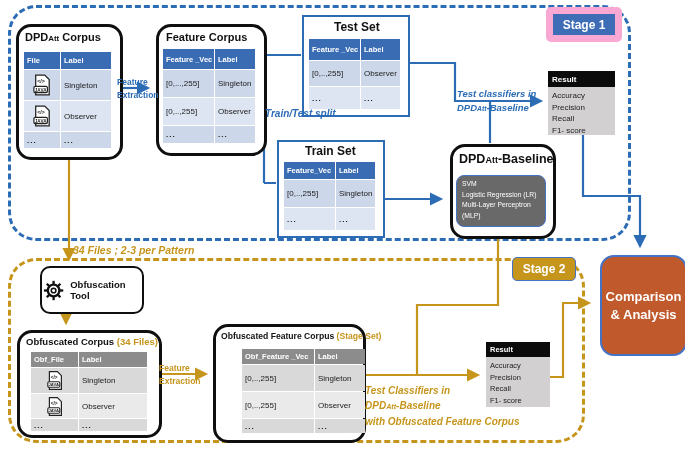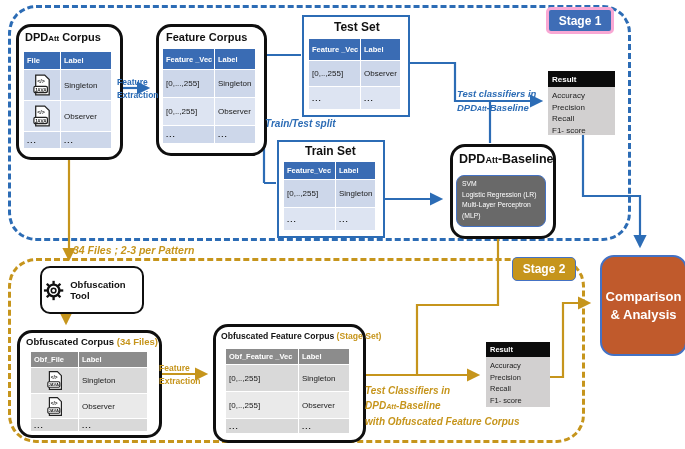--- a/index.html
+++ b/index.html
@@ -68,21 +68,21 @@
     <path d="M583 135 V196 H640 V246" stroke="#2c6cb5" stroke-width="2.2" fill="none" marker-end="url(#ab)"></path>
 
     <path d="M69 155 V259" stroke="#c6951c" stroke-width="2.2" fill="none" marker-end="url(#ag)"></path>
     <path d="M66 311 V323" stroke="#c6951c" stroke-width="2.2" fill="none" marker-end="url(#ag)"></path>
     <path d="M158 374 H206" stroke="#c6951c" stroke-width="2.2" fill="none" marker-end="url(#ag)"></path>
     <path d="M498 233 V305 H417 V375" stroke="#c6951c" stroke-width="2.2" fill="none"></path>
     <path d="M360 375 H478" stroke="#c6951c" stroke-width="2.2" fill="none" marker-end="url(#ag)"></path>
     <path d="M542 377 H563 V303 H589" stroke="#c6951c" stroke-width="2.2" fill="none" marker-end="url(#ag)"></path>
   </svg>
 
-  <div class="badge" style="left:546px;top:7px;width:62px;height:21px;background:#3e6db6;border:3px solid #f9a8d4;">
+  <div class="badge" style="left:546px;top:7px;width:62px;height:21px;background:#3e6db6;border:7px solid #f9a8d4;">
       <span>Stage 1</span>
     </div>
   <div class="badge" style="left:512px;top:257px;width:62px;height:22px;background:#c6951c;border:1px solid #4472c4;">
       <span>Stage 2</span>
     </div>
 
   <div class="blackbox" style="left:16px;top:24px;width:101px;height:130px;"></div>
   <div class="boxtitle" style="left:25px;top:31px;font-size:11px;z-index:3;"><span>DPD</span><span class="sub">Att</span><span> Corpus</span></div>
   <div class="tbl" style="left:24px;top:52px;width:74px;grid-template-columns:36px 50px;grid-template-rows:17px 30px 30px 16px;">
     <div class="th">File</div>
@@ -120,21 +120,21 @@
     <div class="th">Feature _Vec</div>
     <div class="th">Label</div>
     <div class="td r1">[0,...,255]</div>
     <div class="td r1">Singleton</div>
     <div class="td r2">[0,..,255]</div>
     <div class="td r2">Observer</div>
     <div class="td r1 dots">...</div>
     <div class="td r1 dots">...</div>
   </div>
 
-  <div class="note-blue" style="left:265px;top:118px;font-size:10px;text-align:right;">Train/Test split</div>
+  <div class="note-blue" style="left:265px;top:108px;font-size:10px;text-align:right;">Train/Test split</div>
 
   <div class="bluebox" style="left:302px;top:15px;width:104px;height:98px;"></div>
   <div class="boxtitle" style="left:334px;top:20px;font-size:12px;z-index:3;">Test Set</div>
   <div class="tbl" style="left:309px;top:39px;width:91px;grid-template-columns:51px 39px;grid-template-rows:21px 25px 22px;">
     <div class="th">Feature _Vec</div>
     <div class="th">Label</div>
     <div class="td r1">[0,..,255]</div>
     <div class="td r1">Observer</div>
     <div class="td r2 dots">...</div>
     <div class="td r2 dots">...</div>
@@ -221,21 +221,21 @@
     <div class="td g1 dots">...</div>
   </div>
 
   <div class="note-gold" style="left:159px;top:363px;font-size:8.5px;font-style:normal;">
     <div>Feature</div>
     <div style="margin-top:3px;">Extraction</div>
   </div>
 
   <div class="blackbox" style="left:213px;top:324px;width:147px;height:113px;"></div>
   <div class="boxtitle" style="left:221px;top:331px;font-size:8.6px;z-index:3;"><span>Obfuscated Feature Corpus </span><span class="accent-gold">(Stage Set)</span></div>
-  <div class="tbl gray" style="left:226px;top:349px;width:114px;grid-template-columns:72px 50px;grid-template-rows:15px 26px 26px 14px;text-align:right;">
+  <div class="tbl gray" style="left:242px;top:349px;width:114px;grid-template-columns:72px 50px;grid-template-rows:15px 26px 26px 14px;text-align:right;">
     <div class="th">Obf_Feature _Vec</div>
     <div class="th">Label</div>
     <div class="td g1">[0,..,255]</div>
     <div class="td g1">Singleton</div>
     <div class="td g2">[0,..,255]</div>
     <div class="td g2">Observer</div>
     <div class="td g1 dots">...</div>
     <div class="td g1 dots">...</div>
   </div>
 

